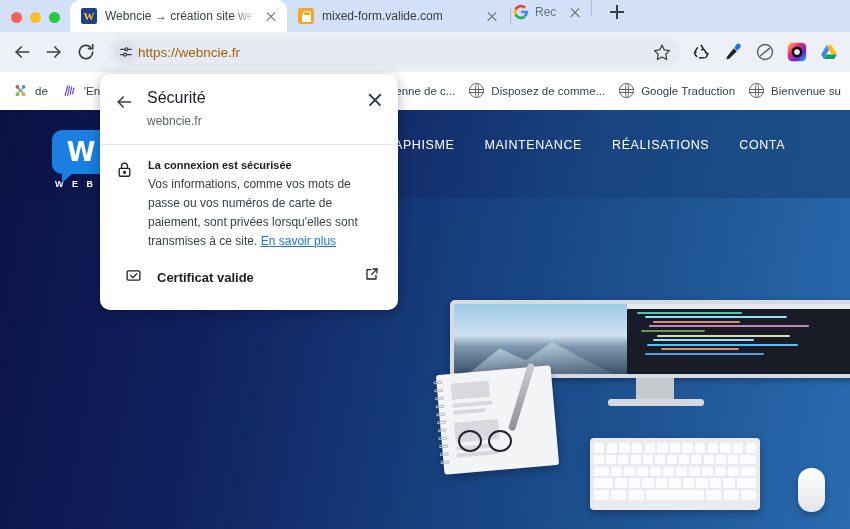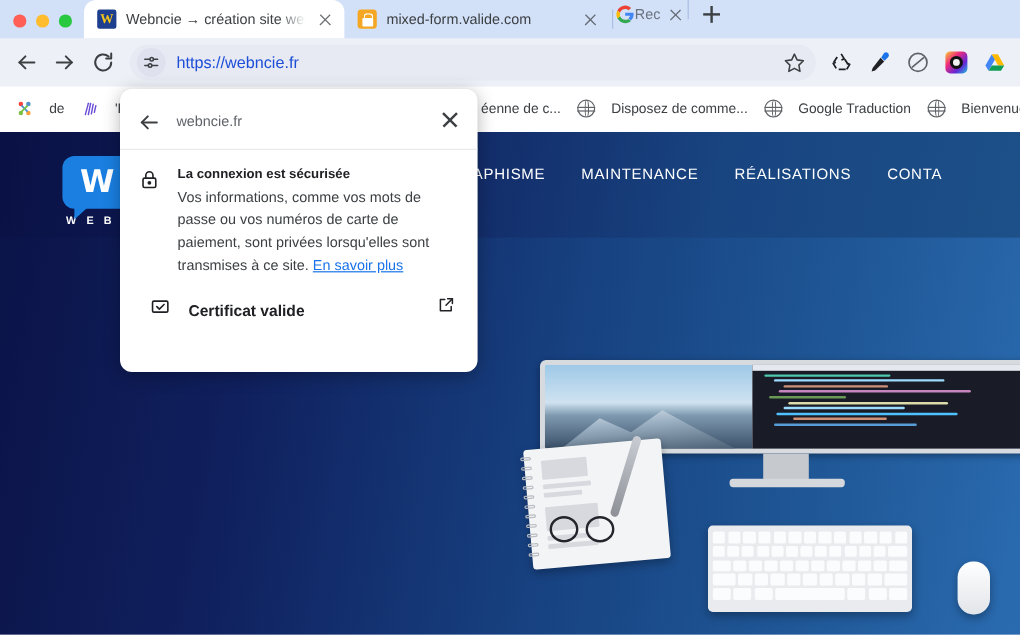--- a/index.html
+++ b/index.html
@@ -64,21 +64,21 @@
   }
   .fav-lock::before {
     content: ""; position: absolute; left: 5px; top: 2.5px; width: 6px; height: 5px;
     border: 1.4px solid #fff; border-bottom: none; border-radius: 3px 3px 0 0;
   }
   .fav-lock::after {
     content: ""; position: absolute; left: 3.5px; top: 7px; width: 9px; height: 6.5px;
     background: #fff; border-radius: 1px;
   }
 
-  .tab-small { display: flex; align-items: center; height: 32px; gap: 0; padding-bottom: 8px; }
+  .tab-small { display: flex; align-items: center; height: 32px; gap: 6px; padding-bottom: 8px; }
   .tab-small .tab-title { font-size: 12px; color: #6b7280; width: 26px; }
   .newtab {
     width: 26px; height: 26px; position: relative; margin-left: 4px; flex: 0 0 26px;
   }
   .newtab::before, .newtab::after {
     content: ""; position: absolute; background: #3c4043;
   }
   .newtab::before { left: 6px; top: 12.3px; width: 14px; height: 1.5px; }
   .newtab::after  { left: 12.3px; top: 6px; width: 1.5px; height: 14px; }
 
@@ -92,31 +92,31 @@
   .nb-back { margin-left: 6px; }
   .omnibox {
     flex: 1 1 auto; height: 30px; background: #e7e9f3; border-radius: 16px;
     display: flex; align-items: center; margin: 0 6px 0 6px; padding: 0 4px 0 4px;
     position: relative;
   }
   .omni-icon {
     width: 24px; height: 24px; border-radius: 50%; background: #dfe2ee;
     flex: 0 0 24px; position: relative; margin-left: 2px;
   }
-  .omni-url { font-size: 13.5px; color: #1d4ed8; margin-left: 9px; white-space: nowrap; }
+  .omni-url { font-size: 13.5px; color: #a16207; margin-left: 0; white-space: nowrap; }
   .omni-star { width: 28px; height: 28px; position: relative; flex: 0 0 28px; margin-left: auto; }
   .ext { width: 30px; height: 30px; position: relative; flex: 0 0 30px; }
   .ext-row { display: flex; align-items: center; gap: 2px; padding-right: 6px; }
 
   
   .bookmarks {
     position: absolute; top: 72px; left: 0; width: 850px; height: 38px;
     background: #ffffff; display: flex; align-items: center; gap: 0; padding-left: 6px;
   }
-  .bm { display: flex; align-items: center; gap: 12px; padding: 4px 7px; height: 26px; }
+  .bm { display: flex; align-items: center; gap: 6px; padding: 4px 7px; height: 26px; }
   .bm-label { font-size: 11.5px; color: #3c4043; white-space: nowrap; }
   .bm-ico { width: 16px; height: 16px; flex: 0 0 16px; position: relative; }
   .globe {
     width: 15px; height: 15px; border-radius: 50%; border: 1.5px solid #5f6368;
     position: relative;
   }
   .globe::before {
     content: ""; position: absolute; left: 5px; top: -1.5px; width: 2px; height: 15px;
     border-left: 1.5px solid #5f6368; border-right: 1.5px solid #5f6368; border-radius: 50%;
   }
@@ -600,20 +600,21 @@
   </div>
 
   <div class="popup">
     <div class="popup-head">
       <div class="popup-back">
         <svg width="20" height="20" viewBox="0 0 24 24" fill="none" stroke="#3c4043" stroke-width="2" stroke-linecap="round" stroke-linejoin="round">
           <line x1="20" y1="12" x2="5" y2="12"></line>
             <polyline points="11 18 5 12 11 6"></polyline>
         </svg>
       </div>
+      <div class="popup-title">Sécurité</div>
       <div class="popup-sub">webncie.fr</div>
       <div class="popup-close"></div>
     </div>
     <div class="popup-div"></div>
 
     <div class="popup-body">
       <div class="popup-lock">
         <svg width="17" height="17" viewBox="0 0 24 24" fill="none" stroke="#202124" stroke-width="1.9">
           <rect x="4.5" y="10.5" width="15" height="11" rx="1.8"></rect>
           <path d="M7.8 10.5V7.2a4.2 4.2 0 0 1 8.4 0v3.3"></path>

